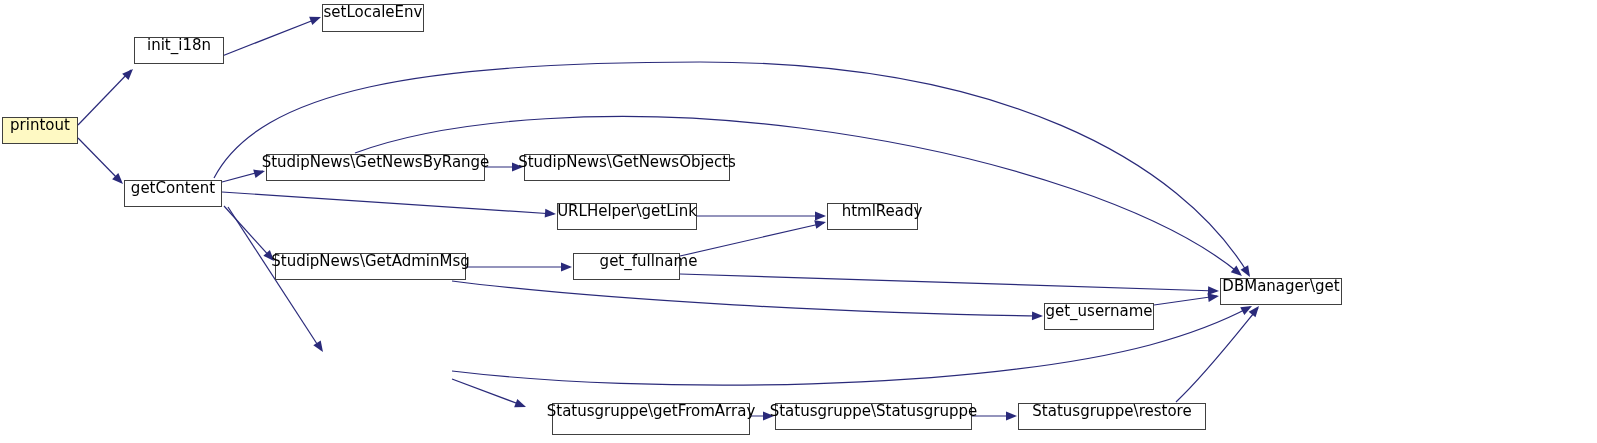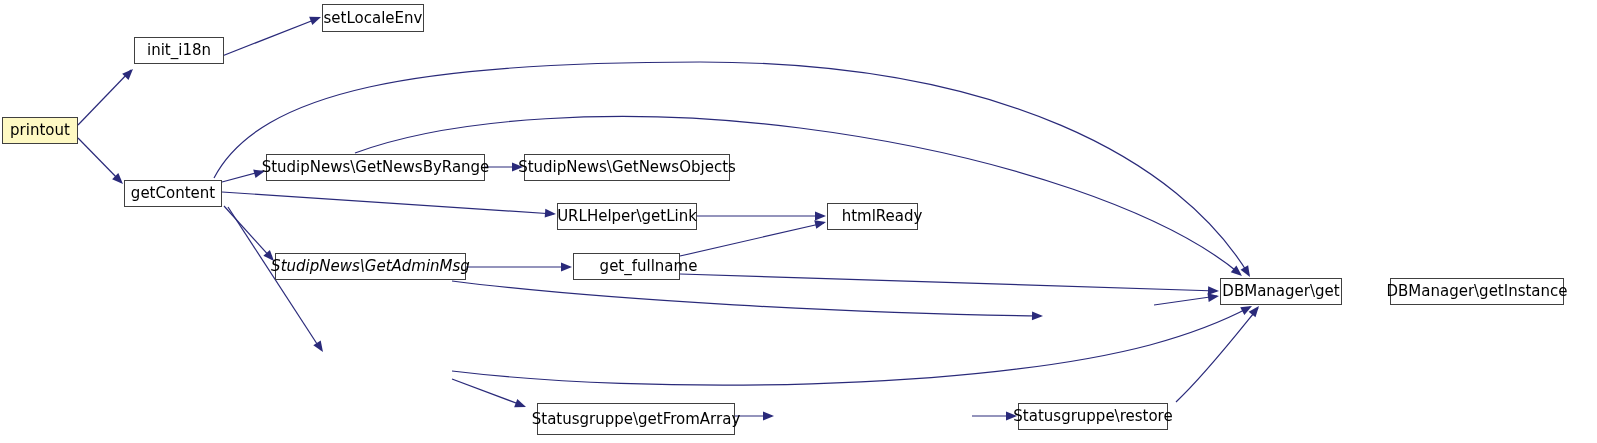--- a/index.html
+++ b/index.html
@@ -31,21 +31,20 @@
   }
   .node {
     position: absolute;
     box-sizing: border-box;
     border: 1px solid #404040;
     background: #ffffff;
     color: #000000;
     font-size: 15px;
     line-height: 1;
     display: flex;
-    align-items: center;
     justify-content: center;
     white-space: nowrap;
     letter-spacing: 0px;
   }
   .node.root {
     background: #fef9c3;
     border-color: #404040;
   }
   .node-label {
     display: block;
@@ -120,33 +119,36 @@
       </div>
       <div class="node" style="left: 524px; top: 154px; width: 206px; height: 27px;">
         <span class="node-label">StudipNews\GetNewsObjects</span>
       </div>
       <div class="node" style="left: 557px; top: 203px; width: 140px; height: 27px;">
         <span class="node-label">URLHelper\getLink</span>
       </div>
       <div class="node" style="left: 827px; top: 203px; width: 91px; height: 27px; padding-left: 19px;">
         <span class="node-label">htmlReady</span>
       </div>
-      <div class="node" style="left: 275px; top: 253px; width: 191px; height: 27px; font-style: italic;">
+      <div class="node" style="left: 275px; top: 253px; width: 191px; height: 27px;">
         <span class="node-label">StudipNews\GetAdminMsg</span>
       </div>
       <div class="node" style="left: 573px; top: 253px; width: 107px; height: 27px; padding-left: 44px;">
         <span class="node-label">get_fullname</span>
       </div>
       <div class="node" style="left: 1220px; top: 278px; width: 122px; height: 27px;">
         <span class="node-label">DBManager\get</span>
       </div>
-      <div class="node" style="left: 1390px; top: 278px; width: 174px; height: 27px;">
-        <span class="node-label">DBManager\getInstance</span>
+      <div class="node" style="left: 1044px; top: 303px; width: 110px; height: 27px;">
+        <span class="node-label">get_username</span>
       </div>
-      <div class="node" style="left: 537px; top: 403px; width: 198px; height: 32px;">
+      <div class="node" style="left: 552px; top: 403px; width: 198px; height: 32px;">
         <span class="node-label">Statusgruppe\getFromArray</span>
       </div>
-      <div class="node" style="left: 1018px; top: 403px; width: 150px; height: 27px;">
+      <div class="node" style="left: 775px; top: 403px; width: 197px; height: 27px;">
+        <span class="node-label">Statusgruppe\Statusgruppe</span>
+      </div>
+      <div class="node" style="left: 1018px; top: 403px; width: 188px; height: 27px;">
         <span class="node-label">Statusgruppe\restore</span>
       </div>
     </div>
 
 </div>
 
 </body></html>

